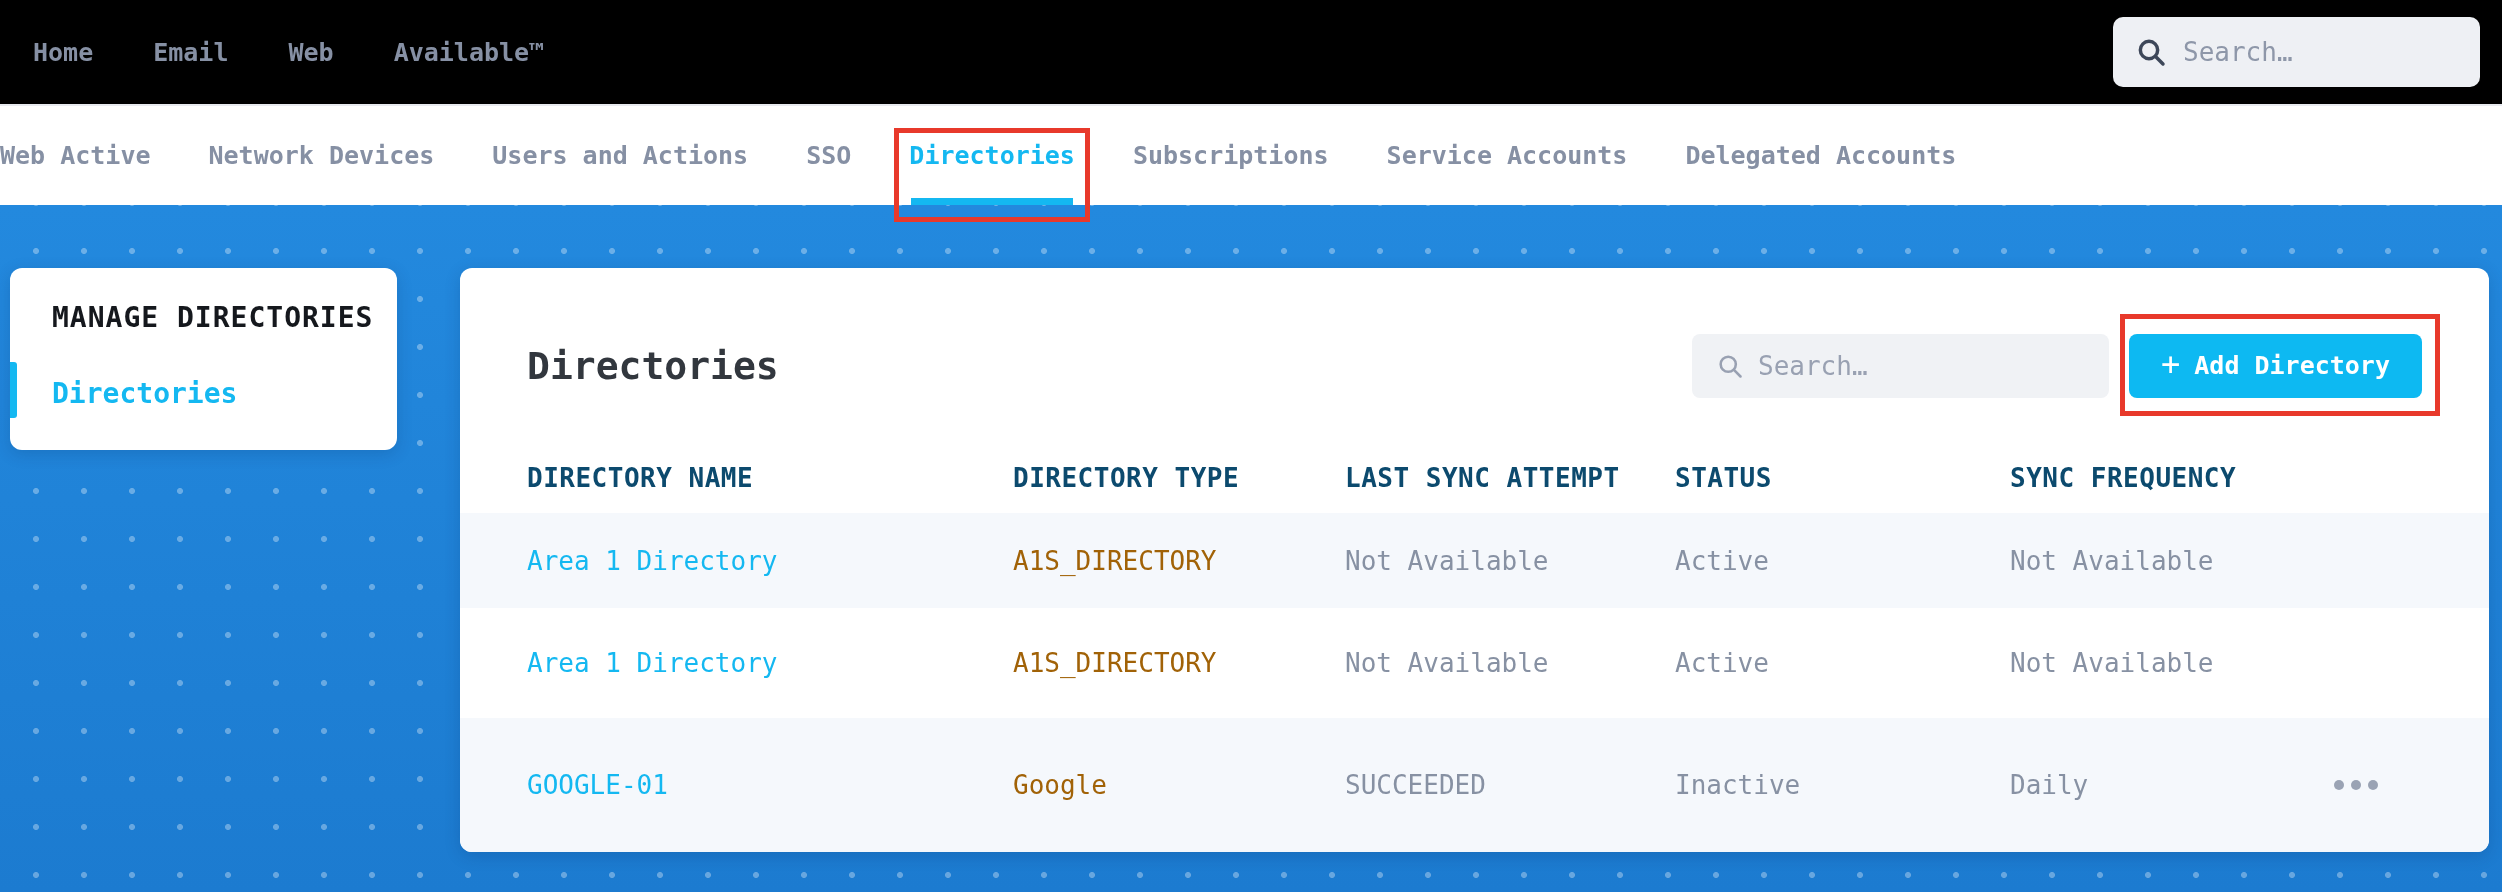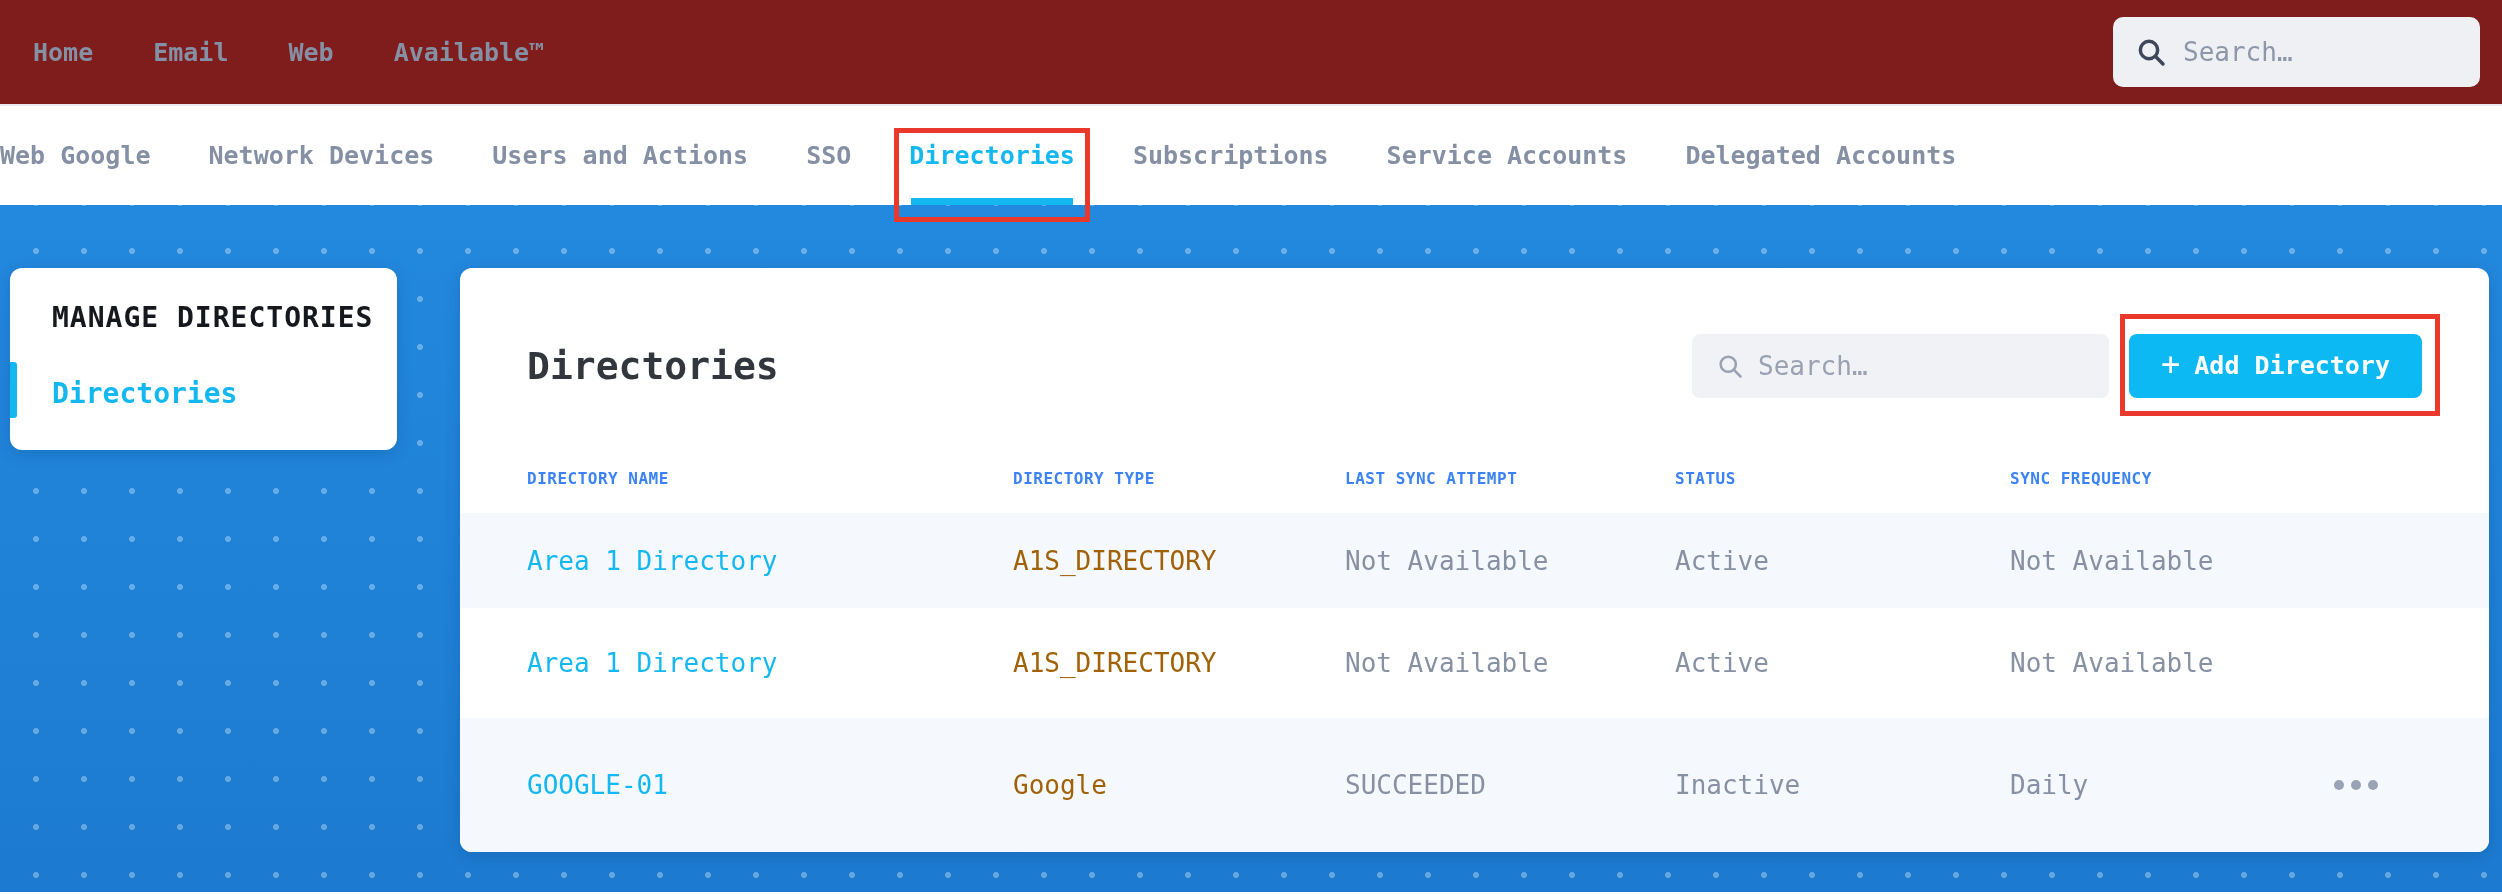--- a/index.html
+++ b/index.html
@@ -1,20 +1,20 @@
 <!DOCTYPE html>
 <html><head>
 <meta charset="utf-8">
 <style>
   * { margin:0; padding:0; box-sizing:border-box; }
   html,body { width:2502px; height:894px; overflow:hidden; background:#ffffff;
               font-family:"DejaVu Sans Mono", monospace; }
 
   
-  .topnav { position:relative; height:106px; background:#7f1d1d;
+  .topnav { position:relative; height:106px; background:#000000;
             border-bottom:2px solid #e8eaef; display:flex; align-items:center;
             padding-left:33px; gap:60px; }
   .topnav .nav-item { font-size:25px; font-weight:bold; color:#8690a4; cursor:pointer; white-space:nowrap; }
   .topnav-search { position:absolute; right:22px; top:17px; width:367px; height:70px;
                    background:#eef0f4; border-radius:10px; display:flex; align-items:center;
                    padding-left:22px; gap:16px; }
   .topnav-search svg { width:32px; height:32px; color:#3d4759; }
   .topnav-search .ph { font-size:26px; color:#8e97a9; }
 
   
@@ -61,21 +61,21 @@
                         border:5px solid #e8392b; pointer-events:none; }
   .add-btn { width:293px; height:64px; background:#0db9f2; border:none; border-radius:8px;
              color:#ffffff; font-family:inherit; font-size:25px; font-weight:bold;
              display:flex; align-items:center; justify-content:center; gap:14px; cursor:pointer; }
   .add-btn .plus { font-size:32px; font-weight:normal; line-height:1; margin-top:-3px; }
 
   
   .tbl-grid { display:grid; grid-template-columns:486px 332px 330px 335px 280px 1fr;
               align-items:center; padding:0 67px; }
   .tbl-head { margin-top:30px; height:70px; }
-  .tbl-head .th { font-size:16px; font-weight:bold; color:#3b82f6; letter-spacing:0.5px; white-space:nowrap; }
+  .tbl-head .th { font-size:26px; font-weight:bold; color:#0c4a6e; letter-spacing:0.5px; white-space:nowrap; }
   .row { font-size:26px; white-space:nowrap; }
   .row.shade { background:#f5f8fc; }
   .row-1 { height:95px; } .row-2 { height:110px; } .row-3 { height:134px; }
   .cell-name { color:#14b8f1; cursor:pointer; }
   .cell-type { color:#a16207; }
   .cell-muted { color:#8791a3; }
   .menu-dots { display:flex; gap:7px; justify-content:center; align-items:center; cursor:pointer; }
   .menu-dots i { width:10px; height:10px; border-radius:50%; background:#9aa3b4; display:block; }
 </style>
 </head>
@@ -90,21 +90,21 @@
   <div class="topnav-search">
     <svg viewBox="0 0 24 24" fill="none" stroke="currentColor" stroke-width="2.6" stroke-linecap="round">
       <circle cx="10.5" cy="10.5" r="6.5"></circle>
         <line x1="15.6" y1="15.6" x2="21" y2="21"></line>
     </svg>
     <span class="ph">Search…</span>
   </div>
 </div>
 
 <div class="tabsbar">
-  <span class="tab">Web Google</span>
+  <span class="tab">Web Active</span>
   <span class="tab">Network Devices</span>
   <span class="tab">Users and Actions</span>
   <span class="tab">SSO</span>
   <span class="tab active">
     <span>Directories</span>
     <span class="tab-underline"></span>
     <span class="annotation-box-tab"></span>
   </span>
   <span class="tab">Subscriptions</span>
   <span class="tab">Service Accounts</span>

